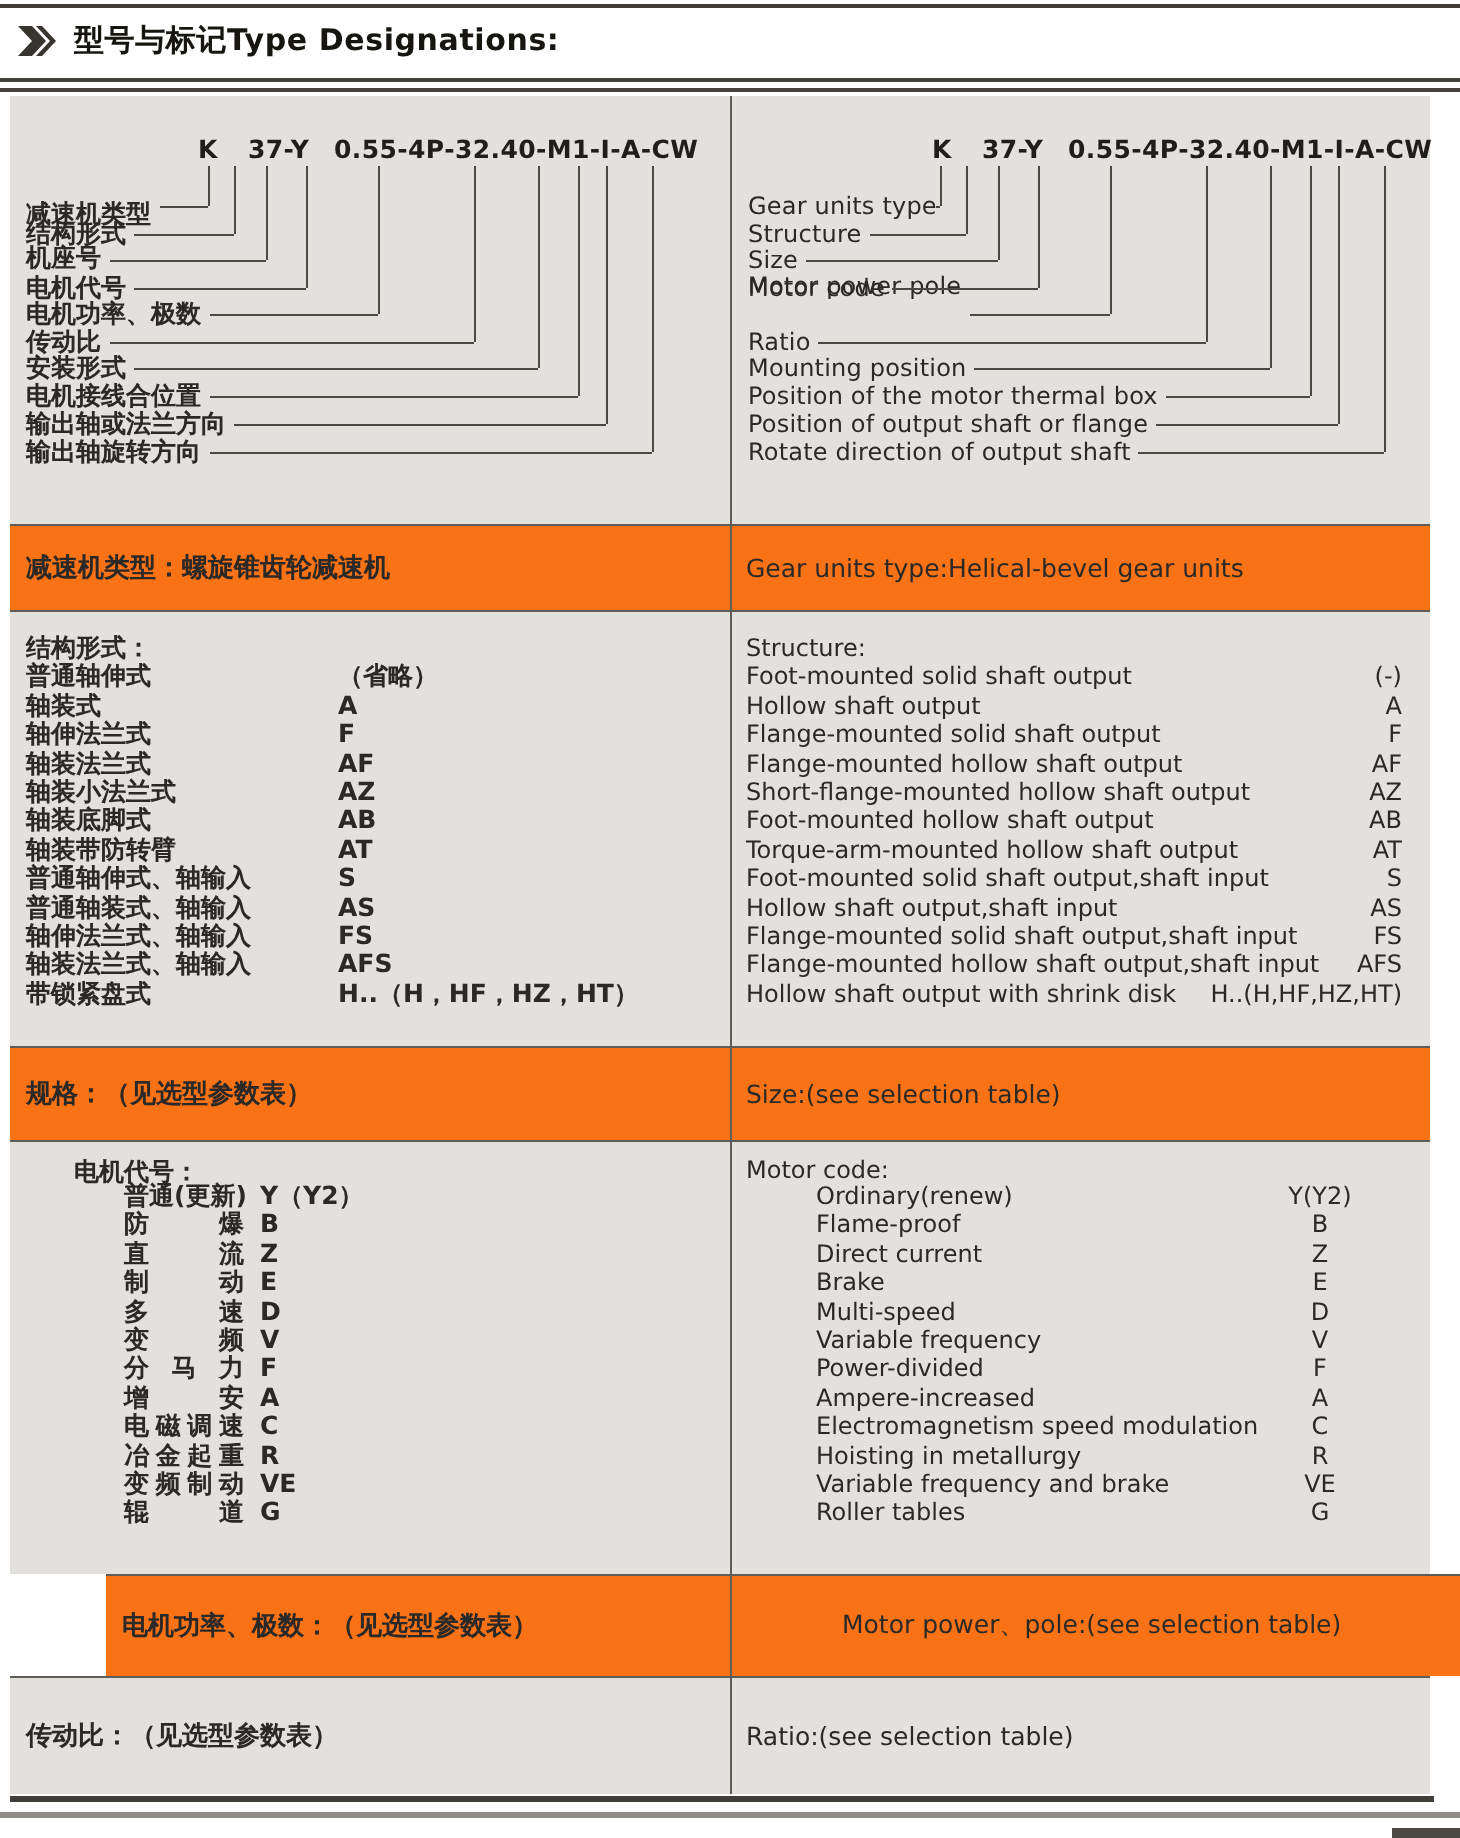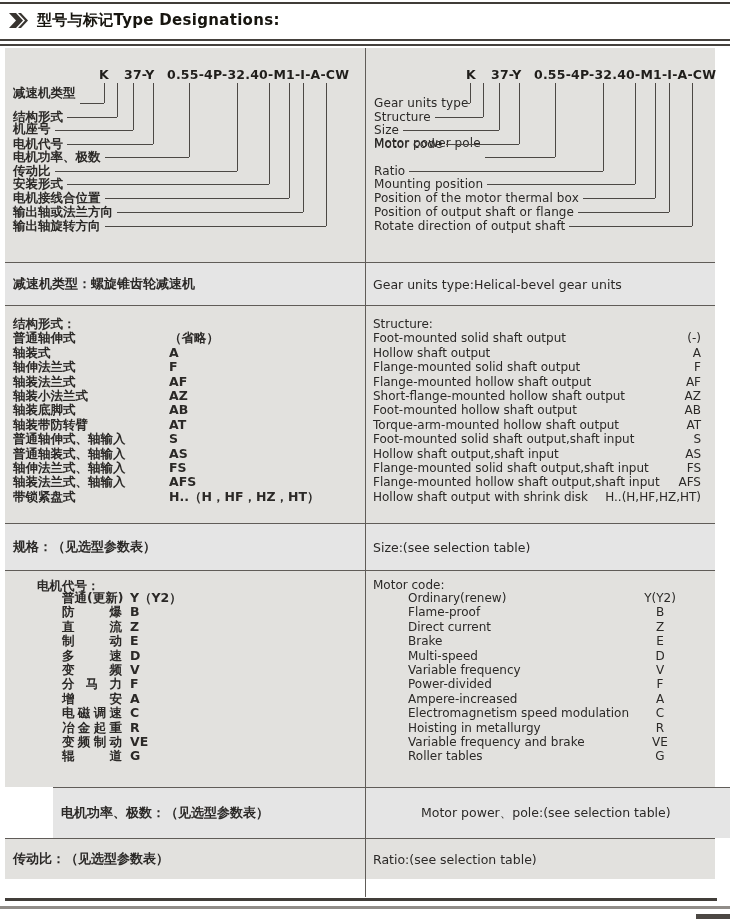--- a/index.html
+++ b/index.html
@@ -10,23 +10,23 @@
   .header{position:absolute;left:9px;top:11px;display:flex;align-items:center;gap:9px;}
   .header-title{font-size:15px;font-weight:bold;color:#17150f;letter-spacing:.3px;white-space:nowrap;}
   .chevron-icon{display:inline-block;line-height:0;}
   .rule-thin{position:absolute;left:0;top:39px;width:730px;height:1.5px;background:#45413d;}
   .rule-thick{position:absolute;left:0;top:43.5px;width:730px;height:2.5px;background:#45413d;}
 
   .table{position:absolute;left:5px;top:48px;width:710px;height:849px;}
   .section{position:relative;width:100%;box-sizing:border-box;}
   .section + .section{border-top:1px solid #605c58;}
   .gray{background:#e2e1de;}
-  .white{background:#e5e5e5;}
+  .white{background:#f97316;}
   #sec-code{height:214px;} #sec-gear{height:43px;} #sec-structure{height:218px;}
-  #sec-size{height:47px;} #sec-motor{height:217px;} #sec-power{height:51px;margin-left:48px;} #sec-ratio{height:41px;padding-left:32px;}
+  #sec-size{height:47px;} #sec-motor{height:217px;} #sec-power{height:51px;margin-left:48px;} #sec-ratio{height:59px;padding-left:32px;}
   .vdivider{position:absolute;left:360px;top:0;width:1px;height:849px;background:#605c58;z-index:6;}
 
   
   .simple-row .zh{position:absolute;left:8px;top:50%;transform:translateY(-50%);font-weight:bold;font-size:13px;white-space:nowrap;}
   .simple-row .en{position:absolute;left:368px;top:50%;transform:translateY(-50%);font-size:12.5px;white-space:nowrap;}
 
   
   .code-seg{position:absolute;font-weight:bold;font-size:12.5px;letter-spacing:.2px;white-space:nowrap;color:#201e1b;}
   .diagram-label{position:absolute;white-space:nowrap;font-size:12.5px;font-weight:bold;line-height:14px;}
   .diagram-label.en{font-weight:normal;font-size:12px;letter-spacing:.1px;}
@@ -76,21 +76,21 @@
   <div class="rule-thin"></div>
   <div class="rule-thick"></div>
 
   <div class="table">
     <div class="vdivider"></div>
 
     <div class="section gray" id="sec-code">
         <span class="code-seg" style="left: 94px; top: 19px;">K</span>
         <span class="code-seg" style="left: 119px; top: 19px;">37-Y</span>
         <span class="code-seg" style="left: 162px; top: 19px;">0.55-4P-32.40-M1-I-A-CW</span>
-        <div class="diagram-label" style="left: 8px; top: 38px;">减速机类型</div>
+        <div class="diagram-label" style="left: 8px; top: 52px;">减速机类型</div>
         <div class="diagram-label" style="left: 8px; top: 62px;">结构形式</div>
         <div class="diagram-label" style="left: 8px; top: 74px;">机座号</div>
         <div class="diagram-label" style="left: 8px; top: 89px;">电机代号</div>
         <div class="diagram-label" style="left: 8px; top: 102px;">电机功率、极数</div>
         <div class="diagram-label" style="left: 8px; top: 116px;">传动比</div>
         <div class="diagram-label" style="left: 8px; top: 129px;">安装形式</div>
         <div class="diagram-label" style="left: 8px; top: 143px;">电机接线合位置</div>
         <div class="diagram-label" style="left: 8px; top: 157px;">输出轴或法兰方向</div>
         <div class="diagram-label" style="left: 8px; top: 171px;">输出轴旋转方向</div>
         <span class="code-seg" style="left: 461px; top: 19px;">K</span>

